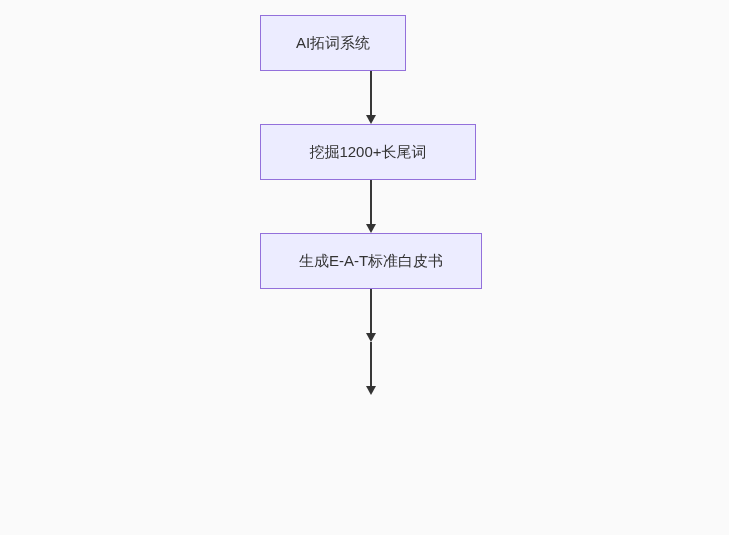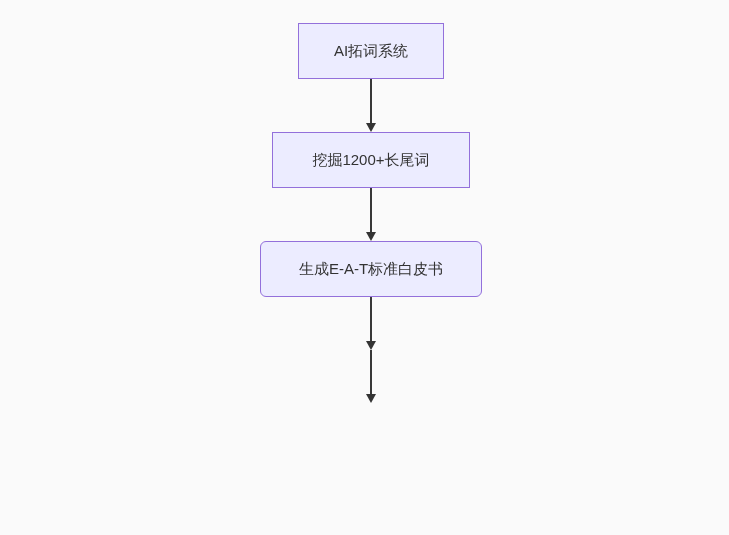--- a/index.html
+++ b/index.html
@@ -14,39 +14,37 @@
     position: relative;
     font-family: "Liberation Sans", "DejaVu Sans", sans-serif;
   }
   .flow {
     position: absolute;
     top: 15px;
     left: 371px;
     transform: translateX(-50%);
     display: flex;
     flex-direction: column;
-    align-items: center;
-    margin-top: 8px;
   }
   .node {
     box-sizing: border-box;
     height: 56px;
     display: flex;
     align-items: center;
     justify-content: center;
     background: #ececff;
     border: 1px solid #9370db;
     color: #333333;
     font-size: 15px;
     white-space: nowrap;
     text-align: center;
   }
   .node-1 { width: 146px; }
-  .node-2 { width: 198px; }
-  .node-3 { width: 222px; border-radius: 6px; }
+  .node-2 { width: 216px; }
+  .node-3 { width: 222px; }
   .node-4 { width: 216px; }
   .node-5 { width: 230px; }
   .connector {
     height: 53px;
     display: flex;
     flex-direction: column;
     align-items: center;
   }
   .connector .line {
     width: 2px;

